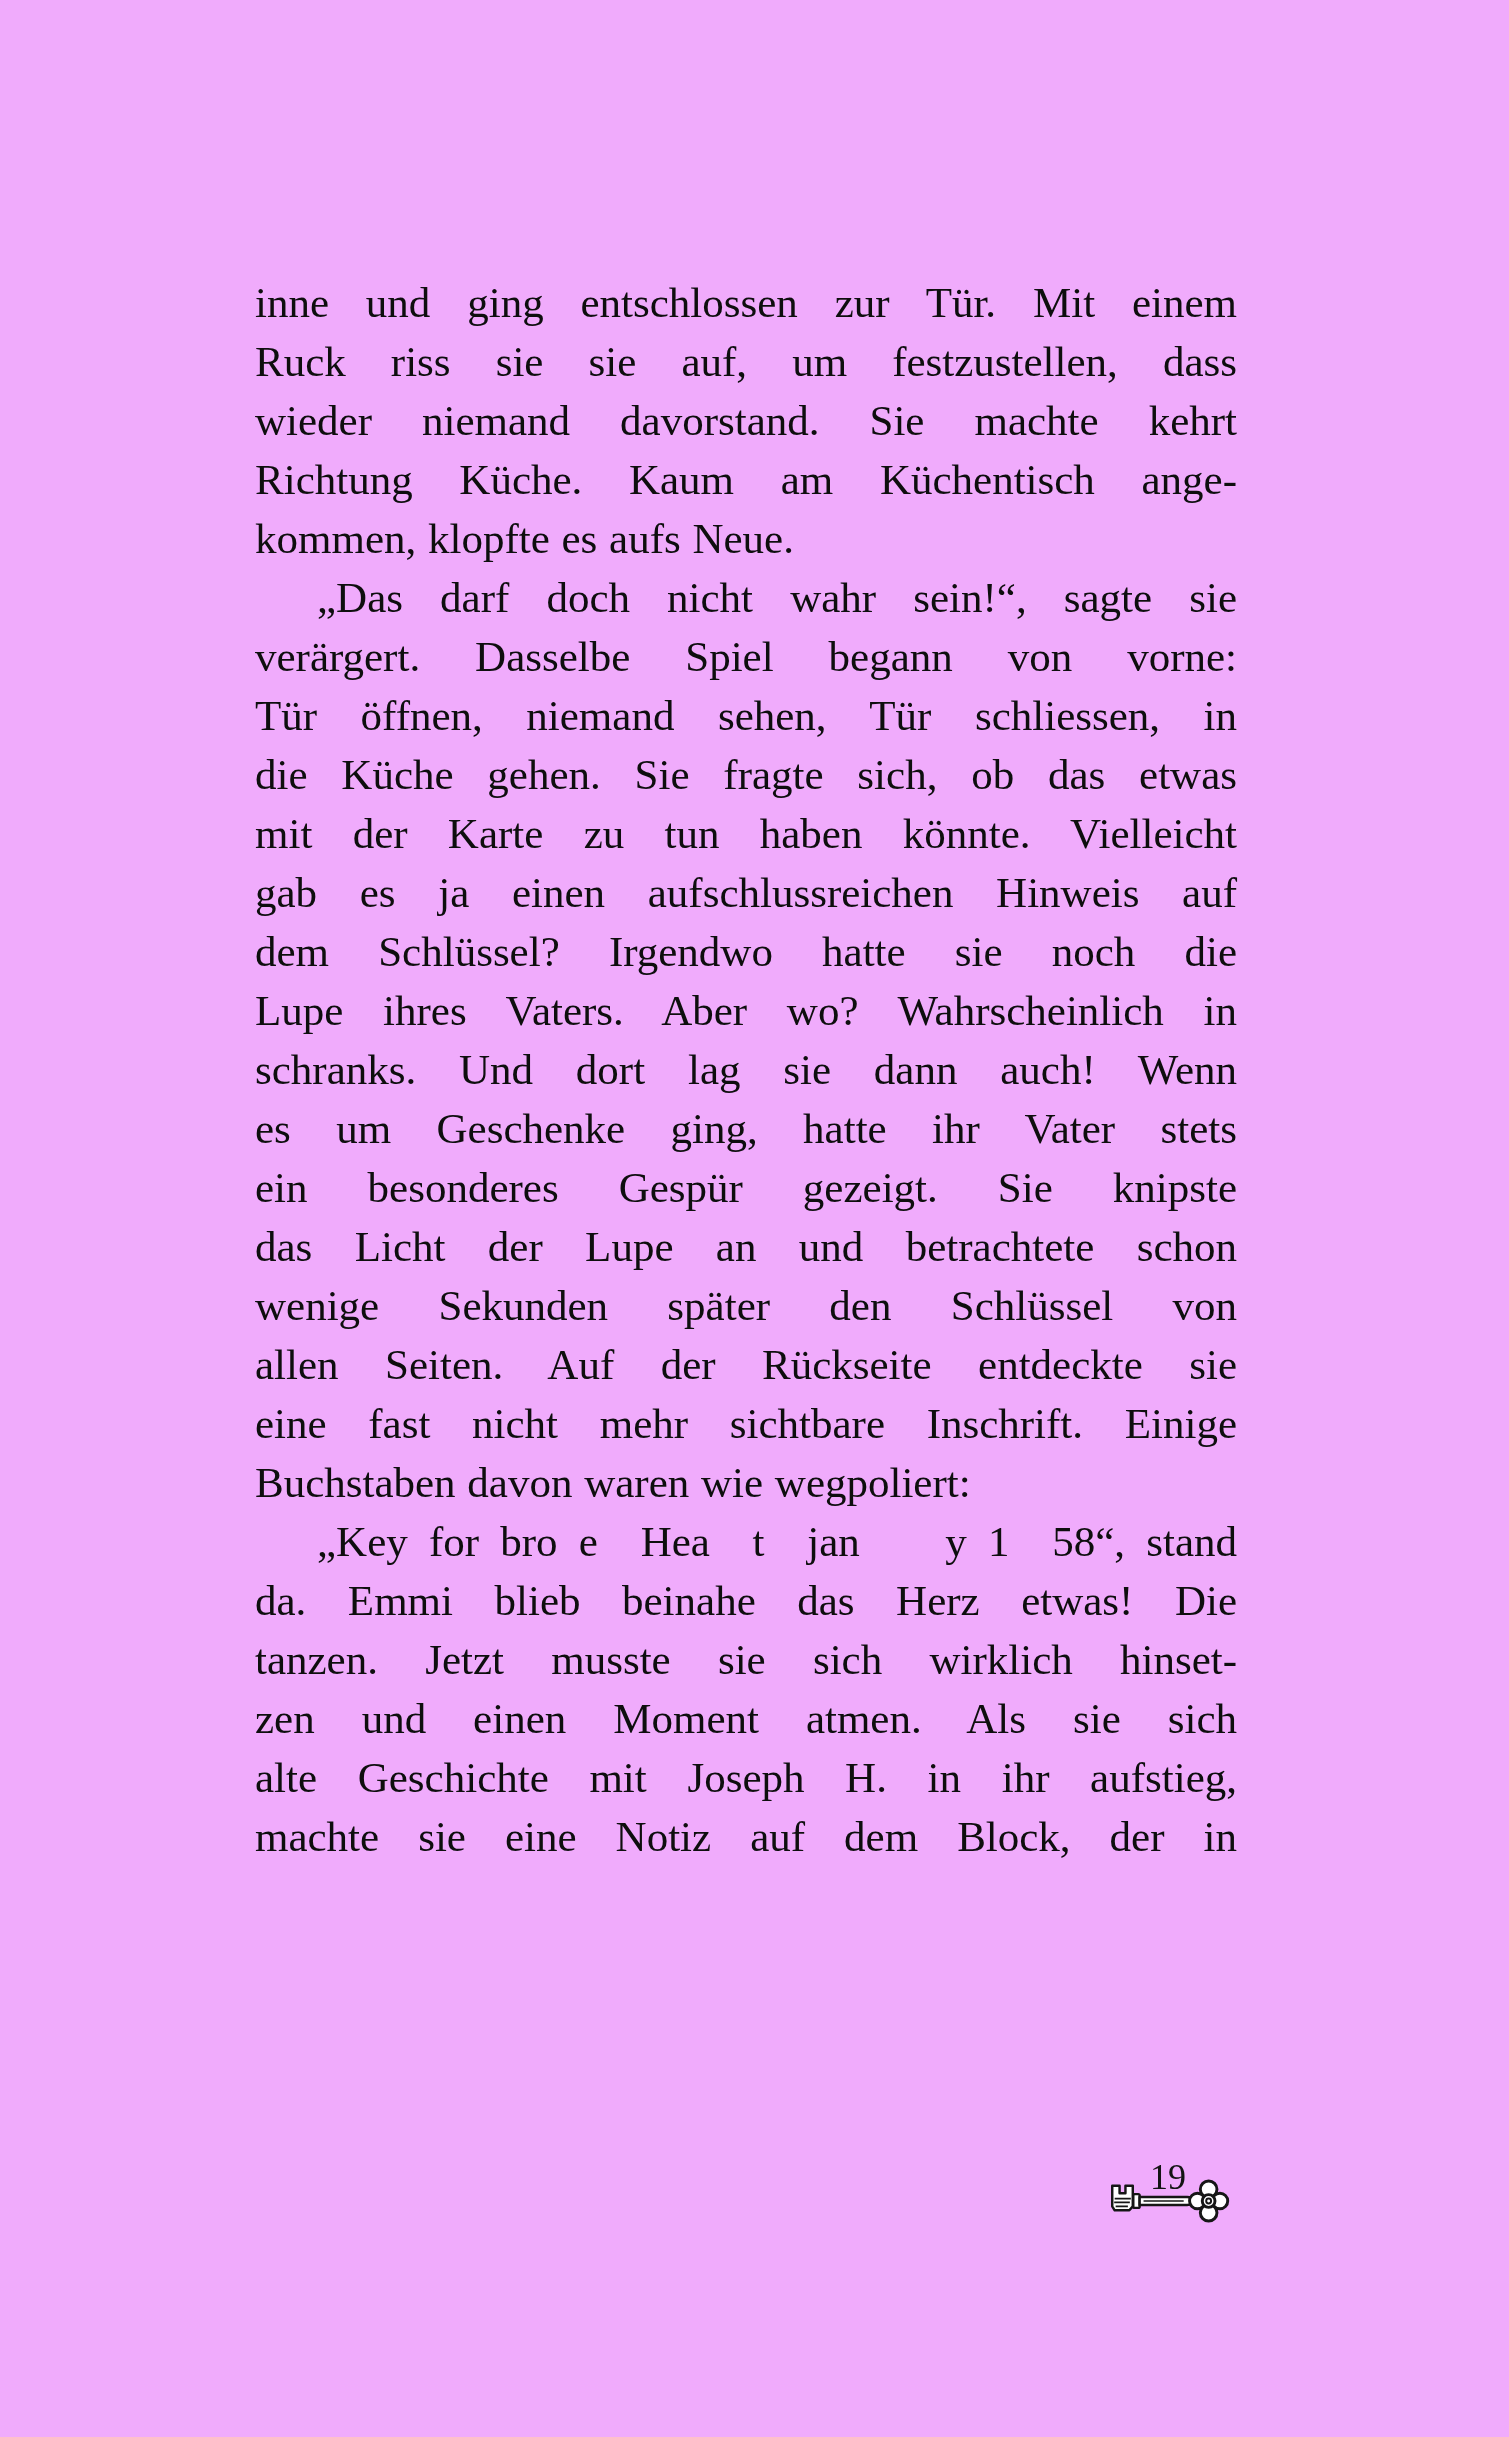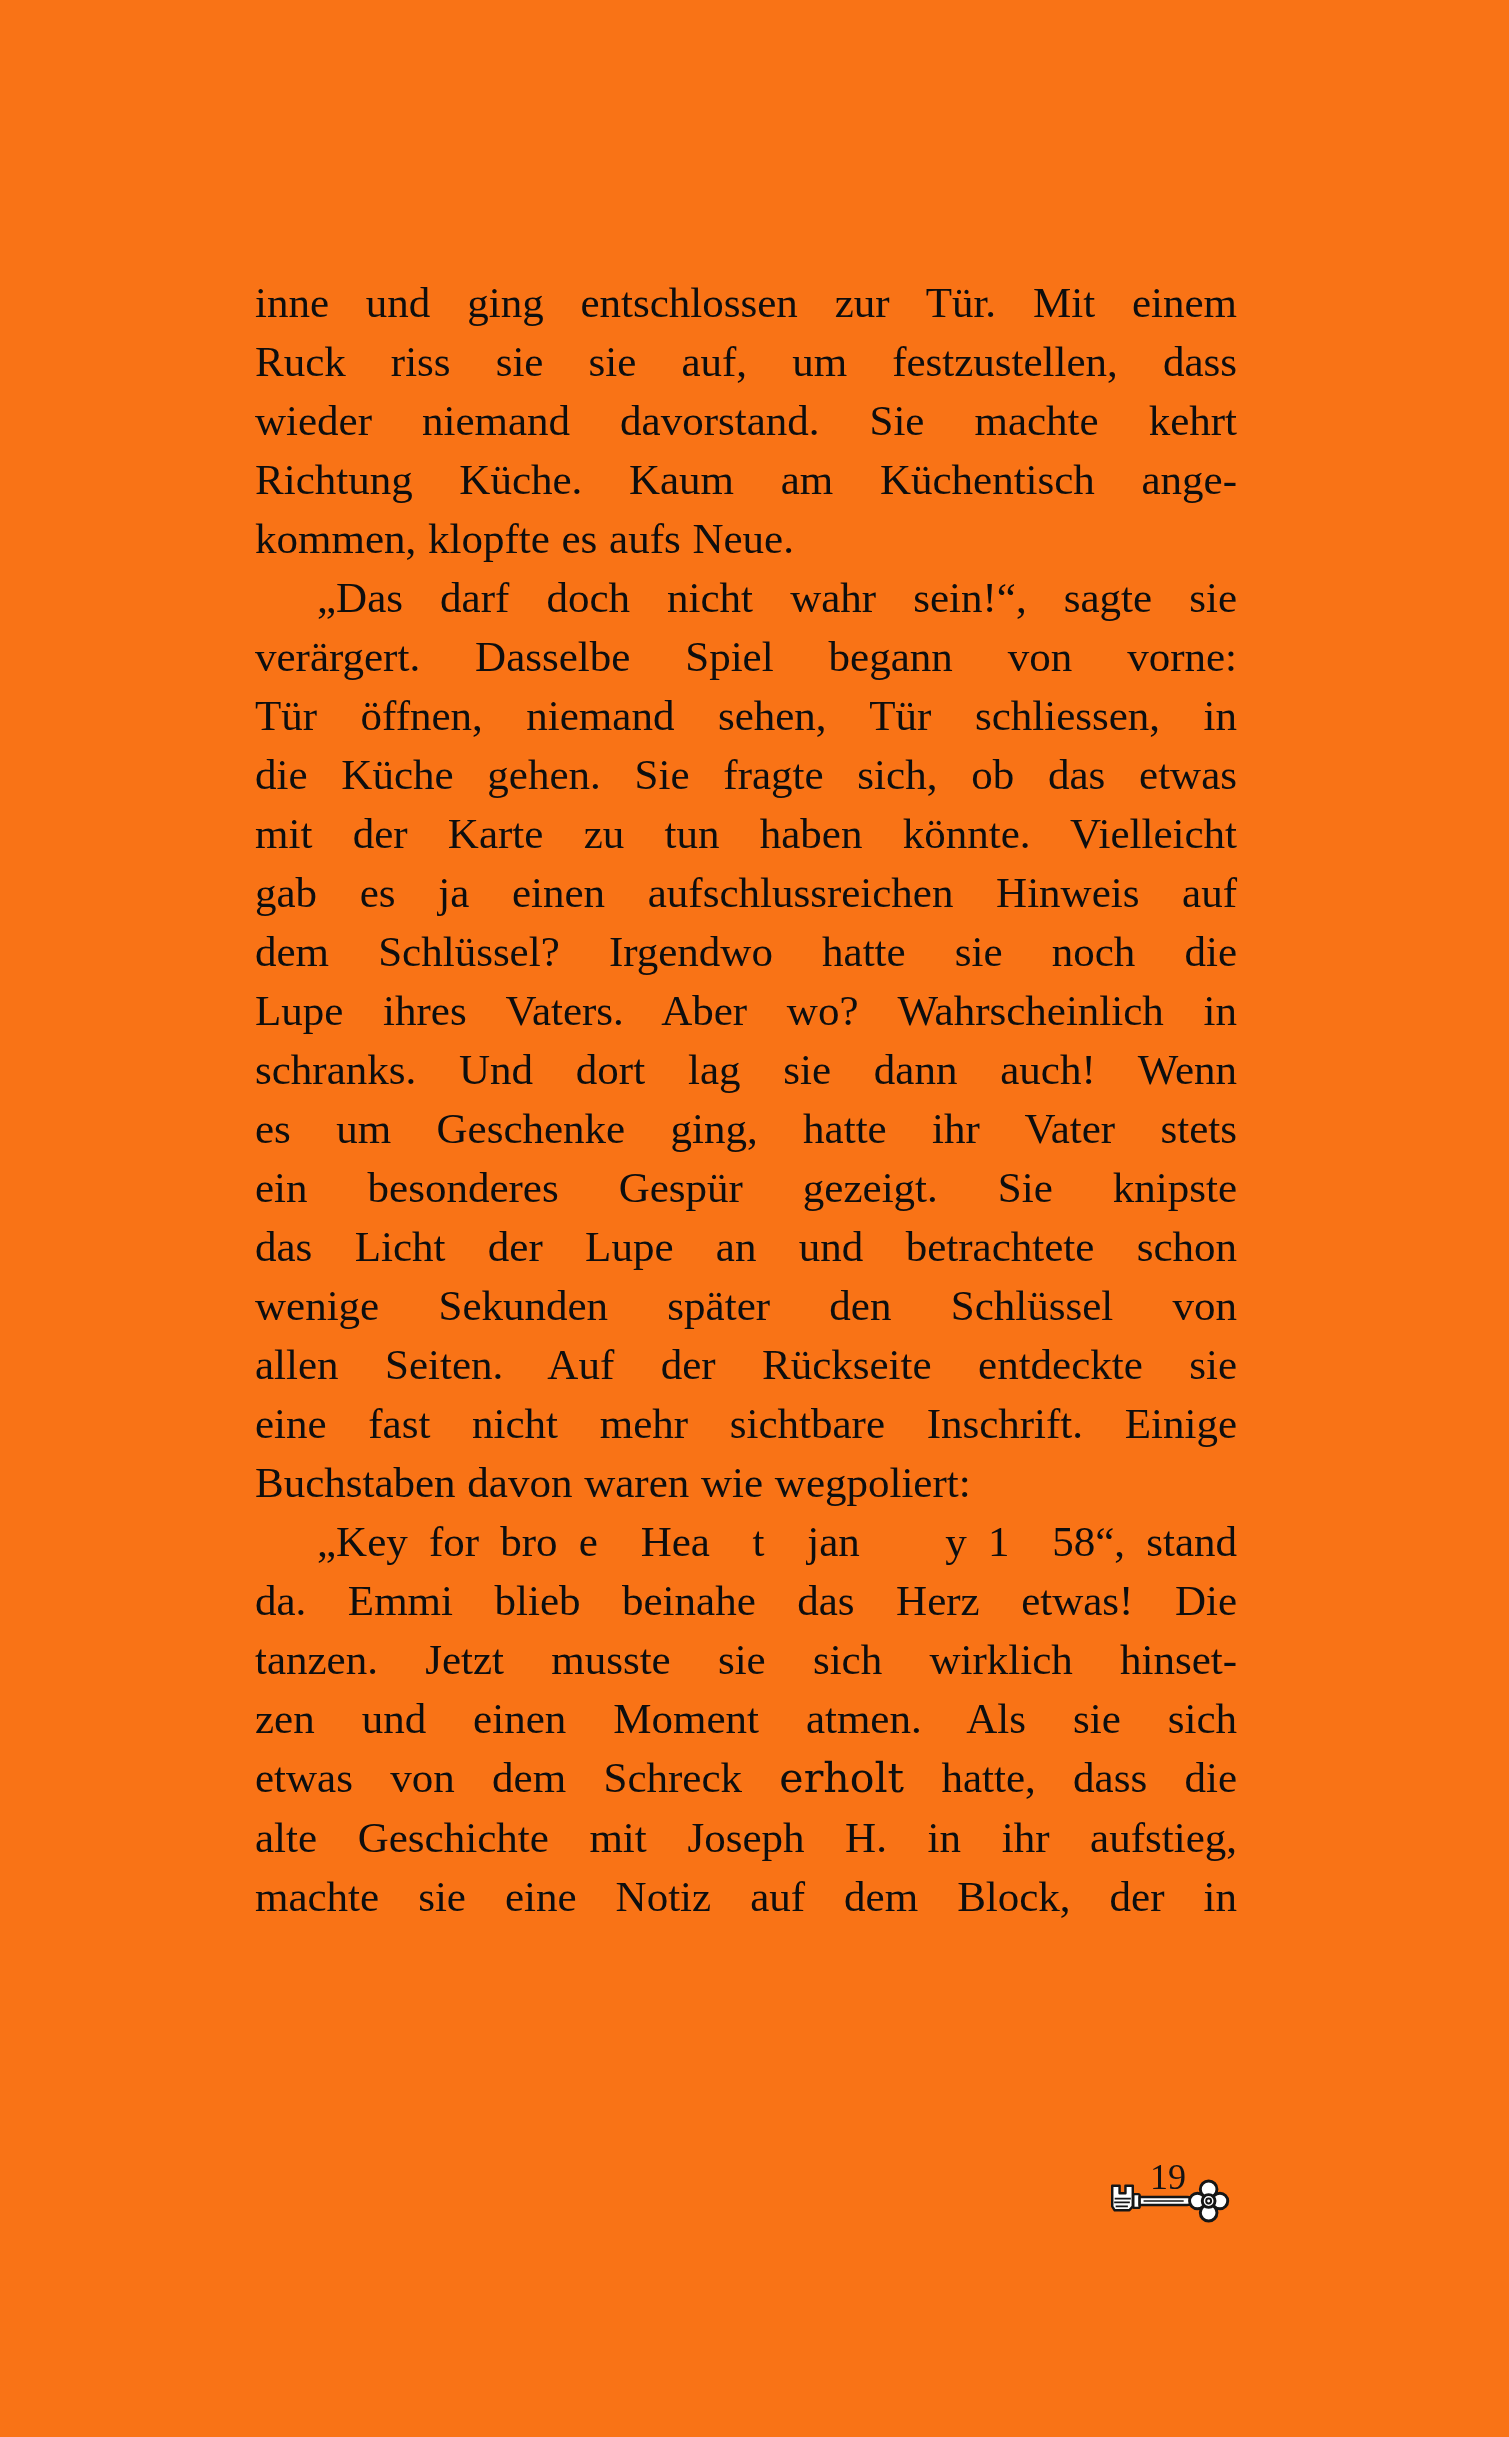--- a/index.html
+++ b/index.html
@@ -4,21 +4,21 @@
 <style>
   html, body {
     margin: 0;
     padding: 0;
     background: #ffffff;
   }
   .page {
     position: relative;
     width: 1509px;
     height: 2438px;
-    background: #f97316;
+    background: #f0abfc;
     overflow: hidden;
     font-family: "Liberation Serif", serif;
     color: #0e0e0e;
   }
   .text-block {
     position: absolute;
     left: 255px;
     top: 273px;
     width: 982px;
   }
@@ -87,21 +87,20 @@
     <div class="line">ein besonderes Gespür gezeigt. Sie knipste</div>
     <div class="line">das Licht der Lupe an und betrachtete schon</div>
     <div class="line">wenige Sekunden später den Schlüssel von</div>
     <div class="line">allen Seiten. Auf der Rückseite entdeckte sie</div>
     <div class="line">eine fast nicht mehr sichtbare Inschrift. Einige</div>
     <div class="line pend">Buchstaben davon waren wie wegpoliert:</div>
     <div class="line indent">„Key for bro e  Hea  t  jan   y 1  58“, stand</div>
     <div class="line">da. Emmi blieb beinahe das Herz etwas! Die</div>
     <div class="line">tanzen. Jetzt musste sie sich wirklich hinset-</div>
     <div class="line">zen und einen Moment atmen. Als sie sich</div>
-    <div class="line"><span>etwas von dem Schreck</span> <span class="altfont">erholt</span> <span>hatte, dass die</span></div>
     <div class="line">alte Geschichte mit Joseph H. in ihr aufstieg,</div>
     <div class="line">machte sie eine Notiz auf dem Block, der in</div>
   </div>
 
   <div class="footer">
     <div class="page-num">19</div>
     <svg class="key-svg" viewBox="0 0 252 94" xmlns="http://www.w3.org/2000/svg">
 
       <path d="M10 16 H25 V31 H37 V16 H52 V58 L45 66 H15 L10 58 Z" fill="#ffffff" stroke="#161616" stroke-width="5" stroke-linejoin="round"></path>
       <path d="M15 42 H48 M14 50 H46 M17 58 H42" fill="none" stroke="#161616" stroke-width="3.5"></path>

